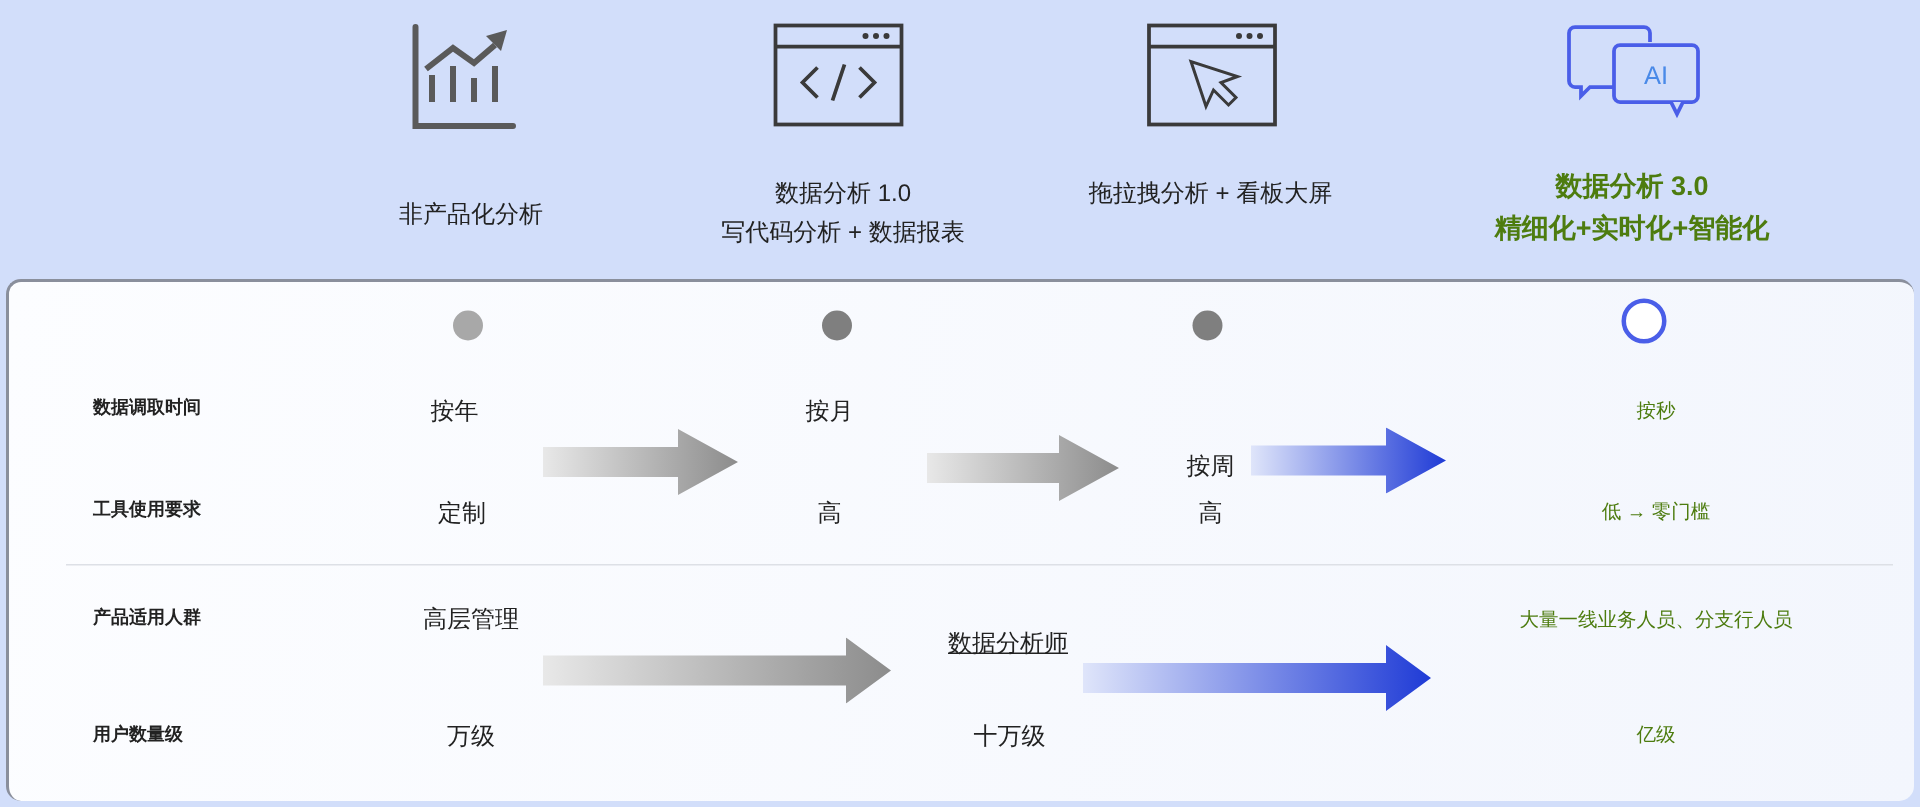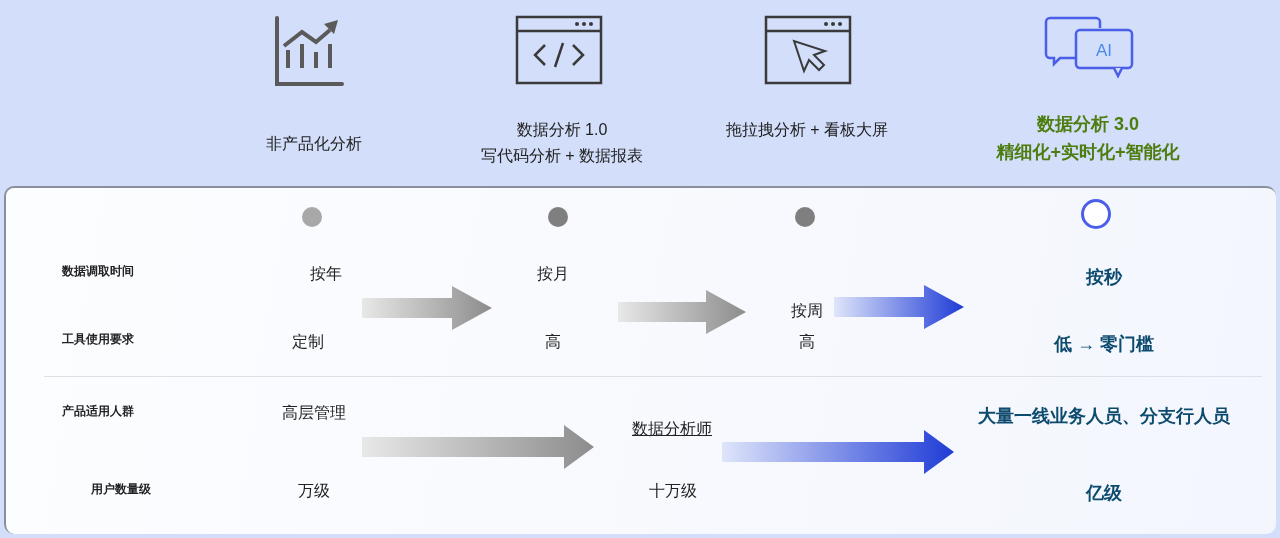--- a/index.html
+++ b/index.html
@@ -3,21 +3,21 @@
 <meta charset="utf-8">
 <style>
   html,body{margin:0;padding:0;}
   body{width:1280px;height:538px;overflow:hidden;background:#d2defa;font-family:"Liberation Sans","DejaVu Sans",sans-serif;position:relative;color:#222;}
   .abs{position:absolute;}
   .stage-title{position:absolute;text-align:center;font-size:16px;line-height:26px;color:#222;width:260px;}
   .stage-title.accent{color:#4d7c0f;font-size:18px;font-weight:bold;line-height:28px;}
   .panel{position:absolute;left:4px;top:186px;width:1272px;height:348px;background:linear-gradient(100deg,#fcfdff 0%,#f3f6fd 100%);border-radius:10px;border-top:2px solid #8a8f9c;border-left:2px solid #8a8f9c;box-sizing:border-box;}
   .row-label{position:absolute;font-size:12px;font-weight:bold;color:#222;}
   .cell{position:absolute;font-size:16px;color:#222;text-align:center;width:200px;}
-  .cell.accent{color:#0c4a6e;font-weight:bold;font-size:18px;}
+  .cell.accent{color:#4d7c0f;font-weight:normal;font-size:13px;}
   .dot{position:absolute;border-radius:50%;}
   .divider{position:absolute;left:44px;top:376px;width:1218px;height:1px;background:#dde0e6;}
   svg{display:block;}
 </style>
 </head>
 <body>
 
 <div class="abs" style="left:272px;top:16px;">
   <svg width="74" height="72" viewBox="0 0 74 72">
     <path d="M5 2 V68 H70" fill="none" stroke="#5a5a5a" stroke-width="4" stroke-linecap="round"></path>
@@ -81,23 +81,23 @@
 <div class="panel"></div>
 
 <div class="dot" style="left:302px;top:207px;width:20px;height:20px;background:#a8a8a8;"></div>
 <div class="dot" style="left:548px;top:207px;width:20px;height:20px;background:#7f7f7f;"></div>
 <div class="dot" style="left:795px;top:207px;width:20px;height:20px;background:#7f7f7f;"></div>
 <div class="dot" style="left:1081px;top:199px;width:30px;height:30px;border:3px solid #4a5ee8;box-sizing:border-box;background:#fff;"></div>
 
 <div class="row-label" style="left:62px;top:263px;">数据调取时间</div>
 <div class="row-label" style="left:62px;top:331px;">工具使用要求</div>
 <div class="row-label" style="left:62px;top:403px;">产品适用人群</div>
-<div class="row-label" style="left:62px;top:481px;margin-left:29px;">用户数量级</div>
+<div class="row-label" style="left:62px;top:481px;">用户数量级</div>
 
-<div class="cell" style="left:226px;top:264px;">按年</div>
+<div class="cell" style="left:203px;top:264px;">按年</div>
 <div class="cell" style="left:453px;top:264px;">按月</div>
 <div class="cell" style="left:707px;top:261px;margin-top:40px;">按周</div>
 <div class="cell accent" style="left:1004px;top:265px;">按秒</div>
 
 <div class="cell" style="left:208px;top:332px;">定制</div>
 <div class="cell" style="left:453px;top:332px;">高</div>
 <div class="cell" style="left:707px;top:332px;">高</div>
 <div class="cell accent" style="left:1004px;top:332px;">低 → 零门槛</div>
 
 <div class="divider"></div>

